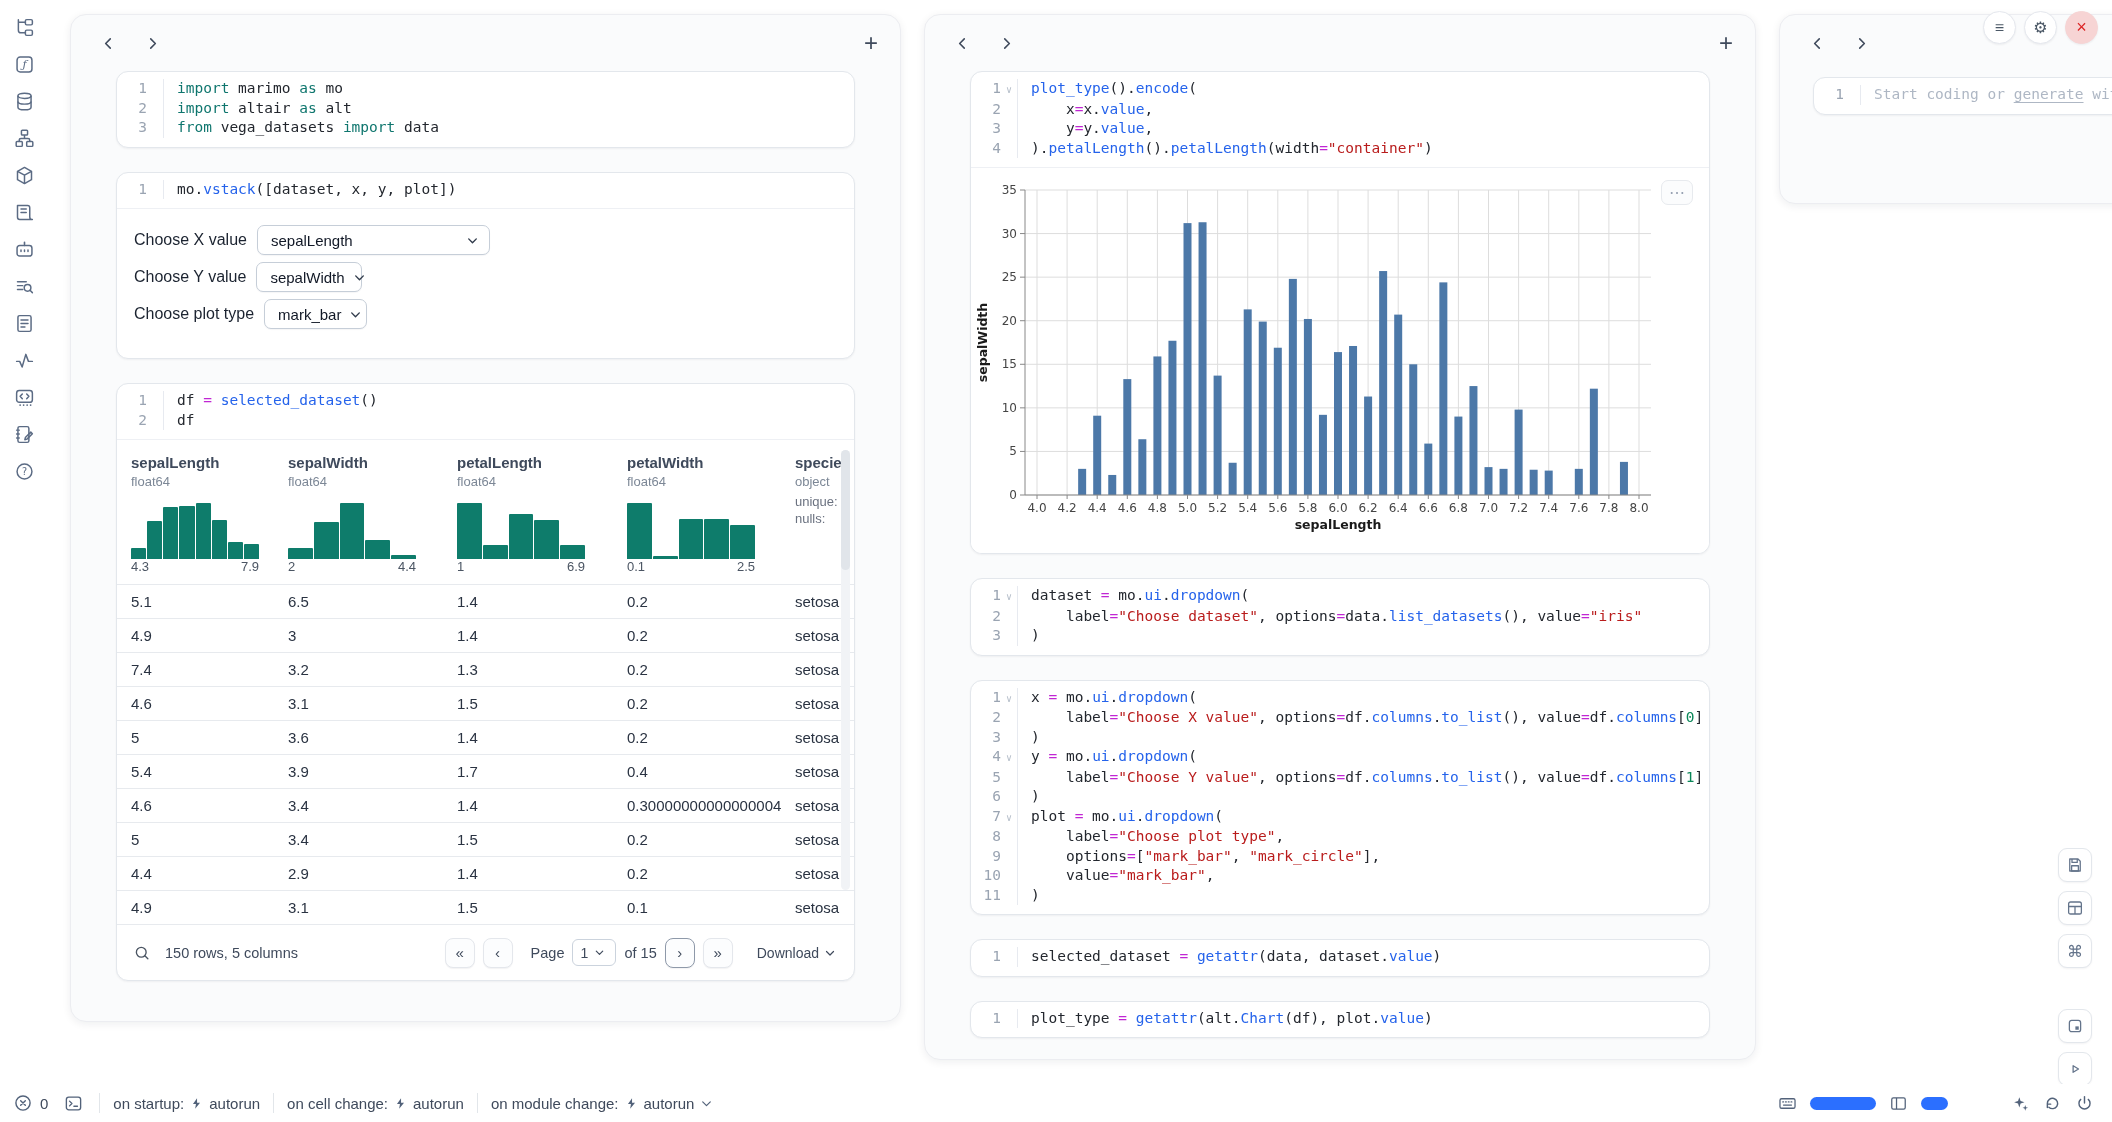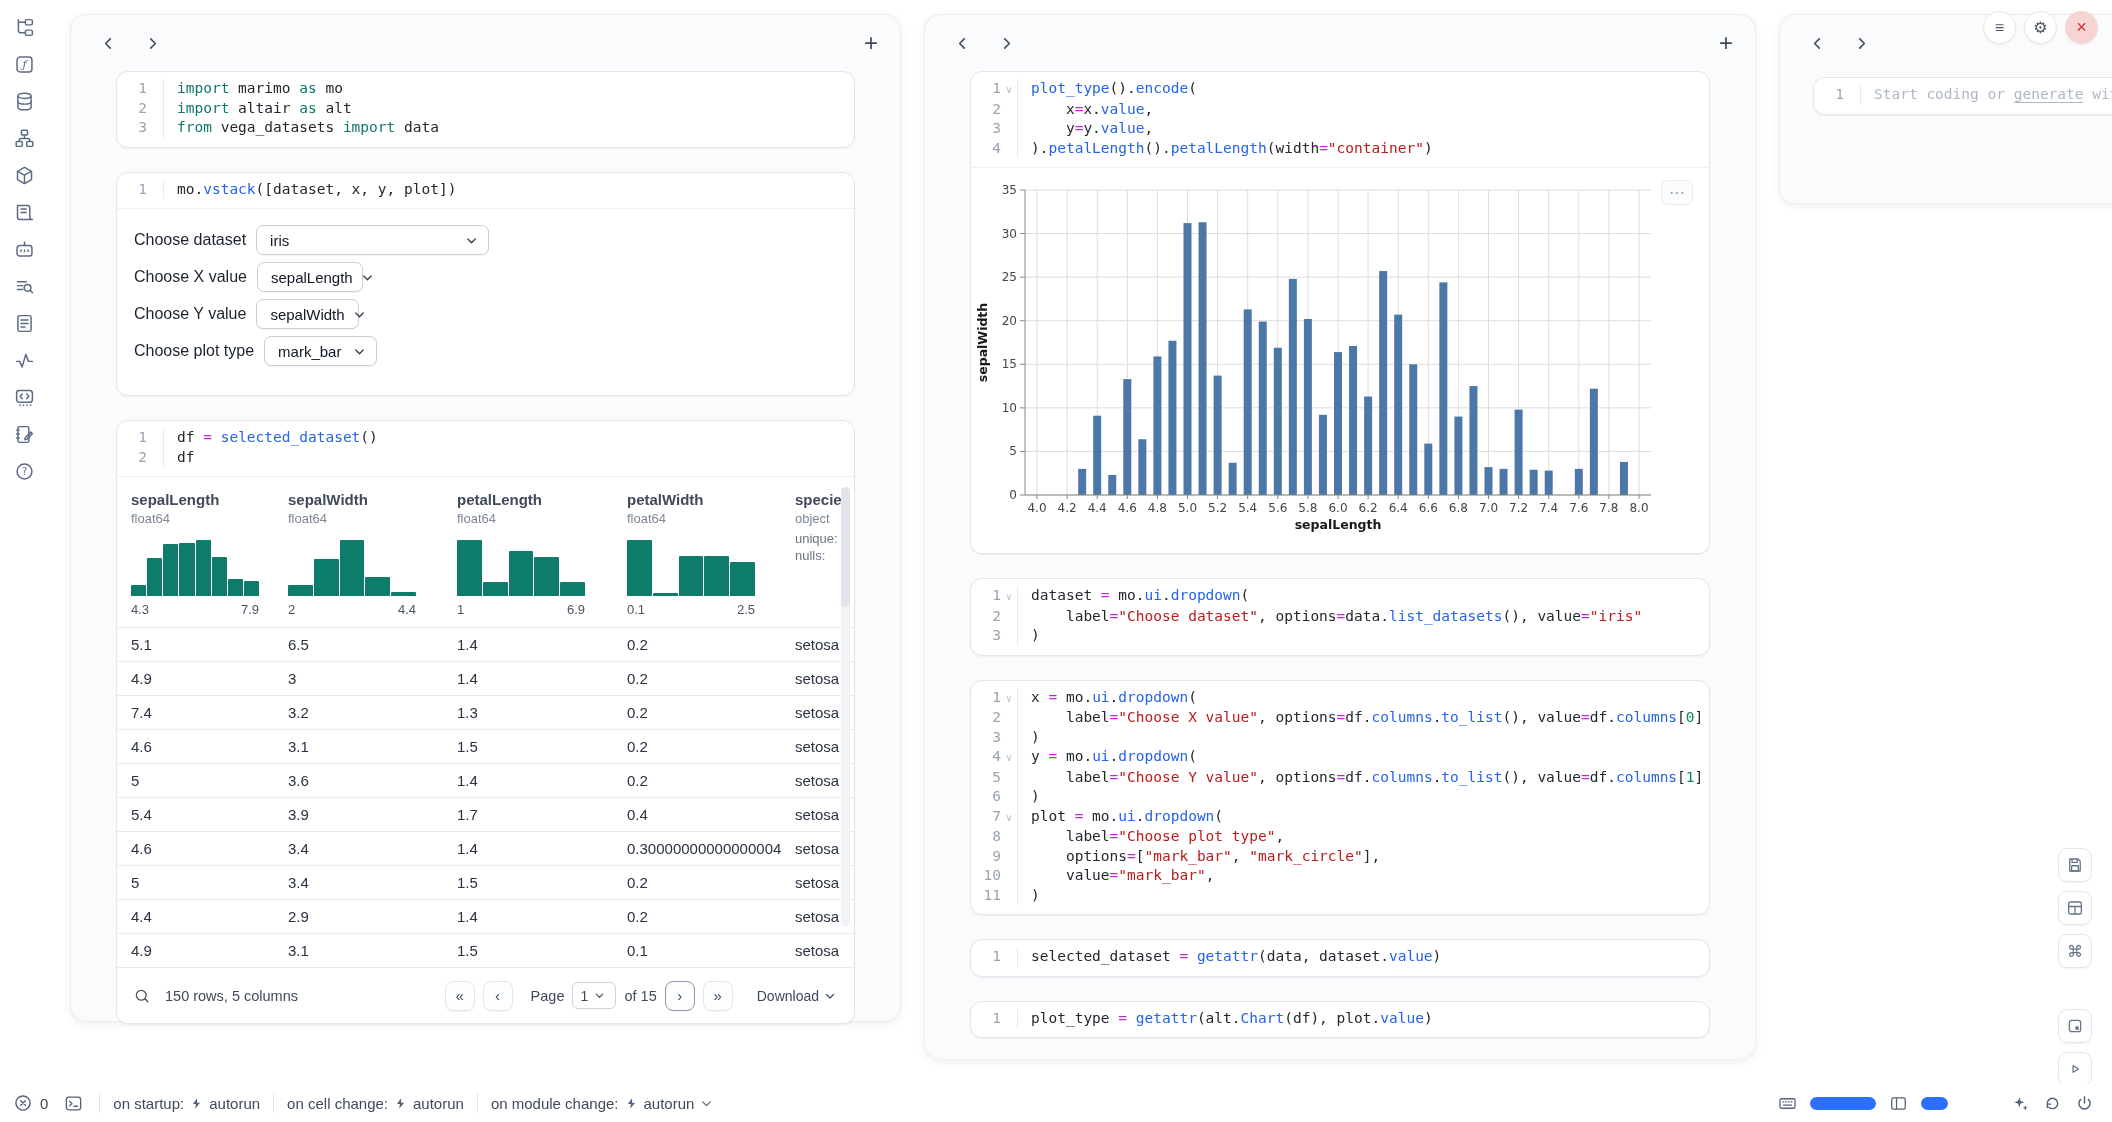--- a/index.html
+++ b/index.html
@@ -55,21 +55,21 @@
   .form-row:nth-child(4) .select { width:113px; }
 
   
   .table-output { position:relative; }
   .tgrid { display:grid; grid-template-columns:157px 169px 170px 168px 1fr; padding-left:14px; }
   .thead { padding-top:14px; padding-bottom:10px; }
   .th .cname { font-size:15px; font-weight:bold; color:#3f4a5c; white-space:nowrap; overflow:hidden; }
   .th .cdtype { font-size:13px; color:#7c8796; margin-top:3px; }
   .hist { width:128px; height:56px; margin-top:14px; display:flex; align-items:flex-end; gap:1px; }
   .hbar { flex:1; border-radius:1px 1px 0 0; }
-  .minmax { width:128px; display:flex; justify-content:space-between; font-size:13px; color:#4b5563; margin-top:6px; }
+  .minmax { width:128px; display:flex; justify-content:space-between; font-size:13px; color:#4b5563; margin-top:0; }
   .cmeta { font-size:13px; color:#6b7280; margin-top:4px; line-height:17px; white-space:nowrap; overflow:hidden; }
   .trow { display:grid; grid-template-columns:157px 169px 170px 168px 1fr; padding-left:14px;
     border-top:1px solid #e7eaee; }
   .tcell { font-size:15px; color:#2a3342; padding:8px 4px 8px 0; white-space:nowrap; overflow:hidden; }
   .vscrollbar { position:absolute; right:4px; top:10px; width:9px; height:440px; border-radius:5px;
     background:#f1f3f6; }
   .vthumb { width:9px; height:120px; border-radius:5px; background:#e1e5ea; }
   .tfooter { border-top:1px solid #e7eaee; height:56px; display:flex; align-items:center;
     padding:0 18px 0 16px; gap:8px; font-size:14.5px; color:#3f4a5c; }
   .tf-search { border:none; background:none; color:#4b5563; cursor:pointer; display:flex; }
@@ -238,29 +238,20 @@
           <div class="cl"><span class="ln"><span>3</span><span class="fold"></span></span><span class="lc"><span class="tk-kw">from</span><span class="tk-pl"> vega_datasets </span><span class="tk-kw">import</span><span class="tk-pl"> data</span></span></div>
         </div>
     </div>
 
     <div class="cell">
       <div class="code">
           <div class="cl"><span class="ln"><span>1</span><span class="fold"></span></span><span class="lc"><span class="tk-pl">mo.</span><span class="tk-fn">vstack</span><span class="tk-pl">([dataset, x, y, plot])</span></span></div>
         </div>
       <div class="divider"></div>
       <div class="form-output">
-        <div class="form-row">
-          <span class="form-label">Choose dataset</span>
-          <div class="select">
-              <span>iris</span>
-              <svg viewBox="0 0 24 24" fill="none" stroke="currentColor" stroke-width="2.6" stroke-linecap="round" stroke-linejoin="round">
-                <path d="M5 9l7 7 7-7"></path>
-              </svg>
-            </div>
-        </div>
         <div class="form-row">
           <span class="form-label">Choose X value</span>
           <div class="select">
               <span>sepalLength</span>
               <svg viewBox="0 0 24 24" fill="none" stroke="currentColor" stroke-width="2.6" stroke-linecap="round" stroke-linejoin="round">
                 <path d="M5 9l7 7 7-7"></path>
               </svg>
             </div>
         </div>
         <div class="form-row">

